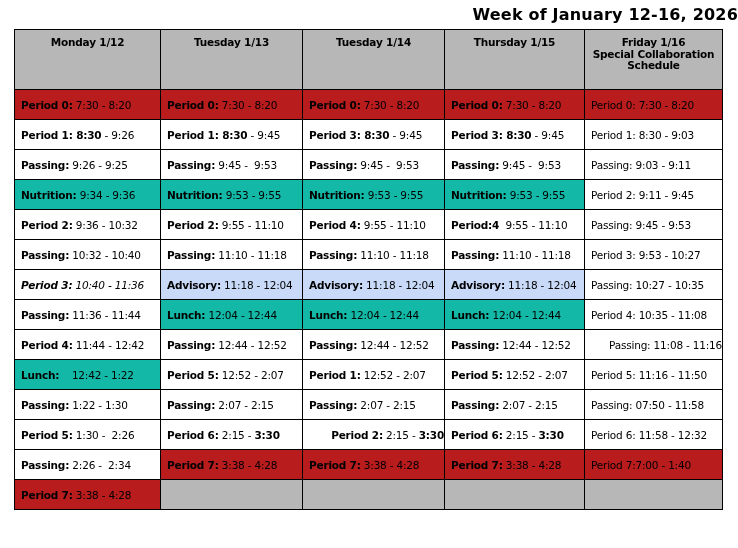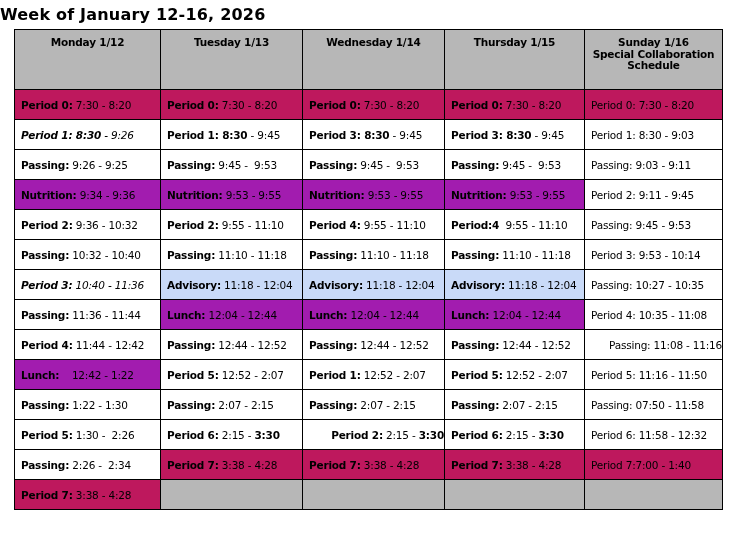--- a/index.html
+++ b/index.html
@@ -1,32 +1,32 @@
 <!DOCTYPE html>
 <html><head>
 <meta charset="utf-8">
 <style>
   html, body { margin: 0; padding: 0; background: #ffffff; }
   body { width: 738px; height: 548px; position: relative; overflow: hidden;
          font-family: "DejaVu Sans", sans-serif; color: #000; }
-  .title { position: absolute; left: 0; top: 5px; width: 738px; text-align: left;
+  .title { position: absolute; left: 0; top: 5px; width: 738px; text-align: right;
            font-size: 16px; font-weight: bold; letter-spacing: 0.2px; }
   table.sched { position: absolute; left: 14px; top: 29px; border-collapse: collapse;
                 table-layout: fixed; width: 708px; }
   table.sched td, table.sched th { border: 1.3px solid #000; padding: 0 0 0 6px;
                 font-size: 10.5px; height: 29px; white-space: nowrap; overflow: hidden;
                 letter-spacing: -0.2px; }
   table.sched th { height: 52px; background: #b7b7b7; font-weight: bold; vertical-align: top;
                    padding: 7px 2px 0 2px; text-align: center; font-size: 10.5px; line-height: 11.5px; white-space: normal; }
   col.c1 { width: 146px; } col.c2 { width: 142px; } col.c3 { width: 142px; }
   col.c4 { width: 140px; } col.c5 { width: 138px; }
   .bg-white { background: #ffffff; }
-  .bg-gray { background: #be185d; }
+  .bg-gray { background: #b91c1c; }
   .bg-dark { background: #b7b7b7; }
-  .bg-pink { background: #a21caf; }
+  .bg-pink { background: #14b8a6; }
   .bg-blue { background: #c9daf8; }
   .lbl { font-weight: bold; }
   .plain .lbl { font-weight: normal; }
 </style>
 </head>
 <body>
 
 <div class="title">Week of January 12-16, 2026</div>
 
 <table class="sched">
@@ -39,42 +39,42 @@
     </colgroup>
   <thead>
     <tr id="hdr">
         <th>
           <div>Monday 1/12</div>
         </th>
         <th>
           <div>Tuesday 1/13</div>
         </th>
         <th>
-          <div>Wednesday 1/14</div>
+          <div>Tuesday 1/14</div>
         </th>
         <th>
           <div>Thursday 1/15</div>
         </th>
         <th>
-          <div>Sunday 1/16</div>
+          <div>Friday 1/16</div>
           <div>Special Collaboration</div>
           <div>Schedule</div>
         </th>
       </tr>
   </thead>
   <tbody id="tbody">
       <tr>
         <td class="bg-gray" style="white-space: pre;"><span class="lbl">Period 0:</span><span> 7:30 - 8:20</span></td>
         <td class="bg-gray" style="white-space: pre;"><span class="lbl">Period 0:</span><span> 7:30 - 8:20</span></td>
         <td class="bg-gray" style="white-space: pre;"><span class="lbl">Period 0:</span><span> 7:30 - 8:20</span></td>
         <td class="bg-gray" style="white-space: pre;"><span class="lbl">Period 0:</span><span> 7:30 - 8:20</span></td>
         <td class="bg-gray plain" style="white-space: pre;"><span class="lbl">Period 0:</span><span> 7:30 - 8:20</span></td>
       </tr>
       <tr>
-        <td class="bg-white" style="white-space: pre; font-style: italic;"><span class="lbl">Period 1:</span><span style="font-weight: bold;"> 8:30</span><span> - 9:26</span></td>
+        <td class="bg-white" style="white-space: pre;"><span class="lbl">Period 1:</span><span style="font-weight: bold;"> 8:30</span><span> - 9:26</span></td>
         <td class="bg-white" style="white-space: pre;"><span class="lbl">Period 1:</span><span style="font-weight: bold;"> 8:30</span><span> - 9:45</span></td>
         <td class="bg-white" style="white-space: pre;"><span class="lbl">Period 3:</span><span style="font-weight: bold;"> 8:30</span><span> - 9:45</span></td>
         <td class="bg-white" style="white-space: pre;"><span class="lbl">Period 3:</span><span style="font-weight: bold;"> 8:30</span><span> - 9:45</span></td>
         <td class="bg-white plain" style="white-space: pre;"><span class="lbl">Period 1:</span><span> 8:30 - 9:03</span></td>
       </tr>
       <tr>
         <td class="bg-white" style="white-space: pre;"><span class="lbl">Passing:</span><span> 9:26 - 9:25</span></td>
         <td class="bg-white" style="white-space: pre;"><span class="lbl">Passing:</span><span> 9:45 -  9:53</span></td>
         <td class="bg-white" style="white-space: pre;"><span class="lbl">Passing:</span><span> 9:45 -  9:53</span></td>
         <td class="bg-white" style="white-space: pre;"><span class="lbl">Passing:</span><span> 9:45 -  9:53</span></td>
@@ -92,21 +92,21 @@
         <td class="bg-white" style="white-space: pre;"><span class="lbl">Period 2:</span><span> 9:55 - 11:10</span></td>
         <td class="bg-white" style="white-space: pre;"><span class="lbl">Period 4:</span><span> 9:55 - 11:10</span></td>
         <td class="bg-white" style="white-space: pre;"><span class="lbl">Period:4</span><span>  9:55 - 11:10</span></td>
         <td class="bg-white plain" style="white-space: pre;"><span class="lbl">Passing:</span><span> 9:45 - 9:53</span></td>
       </tr>
       <tr>
         <td class="bg-white" style="white-space: pre;"><span class="lbl">Passing:</span><span> 10:32 - 10:40</span></td>
         <td class="bg-white" style="white-space: pre;"><span class="lbl">Passing:</span><span> 11:10 - 11:18</span></td>
         <td class="bg-white" style="white-space: pre;"><span class="lbl">Passing:</span><span> 11:10 - 11:18</span></td>
         <td class="bg-white" style="white-space: pre;"><span class="lbl">Passing:</span><span> 11:10 - 11:18</span></td>
-        <td class="bg-white plain" style="white-space: pre;"><span class="lbl">Period 3:</span><span> 9:53 - 10:14</span></td>
+        <td class="bg-white plain" style="white-space: pre;"><span class="lbl">Period 3:</span><span> 9:53 - 10:27</span></td>
       </tr>
       <tr>
         <td class="bg-white" style="white-space: pre; font-style: italic;"><span class="lbl">Period 3:</span><span> 10:40 - 11:36</span></td>
         <td class="bg-blue" style="white-space: pre;"><span class="lbl">Advisory:</span><span> 11:18 - 12:04</span></td>
         <td class="bg-blue" style="white-space: pre;"><span class="lbl">Advisory:</span><span> 11:18 - 12:04</span></td>
         <td class="bg-blue" style="white-space: pre;"><span class="lbl">Advisory:</span><span> 11:18 - 12:04</span></td>
         <td class="bg-white plain" style="white-space: pre;"><span class="lbl">Passing:</span><span> 10:27 - 10:35</span></td>
       </tr>
       <tr>
         <td class="bg-white" style="white-space: pre;"><span class="lbl">Passing:</span><span> 11:36 - 11:44</span></td>

